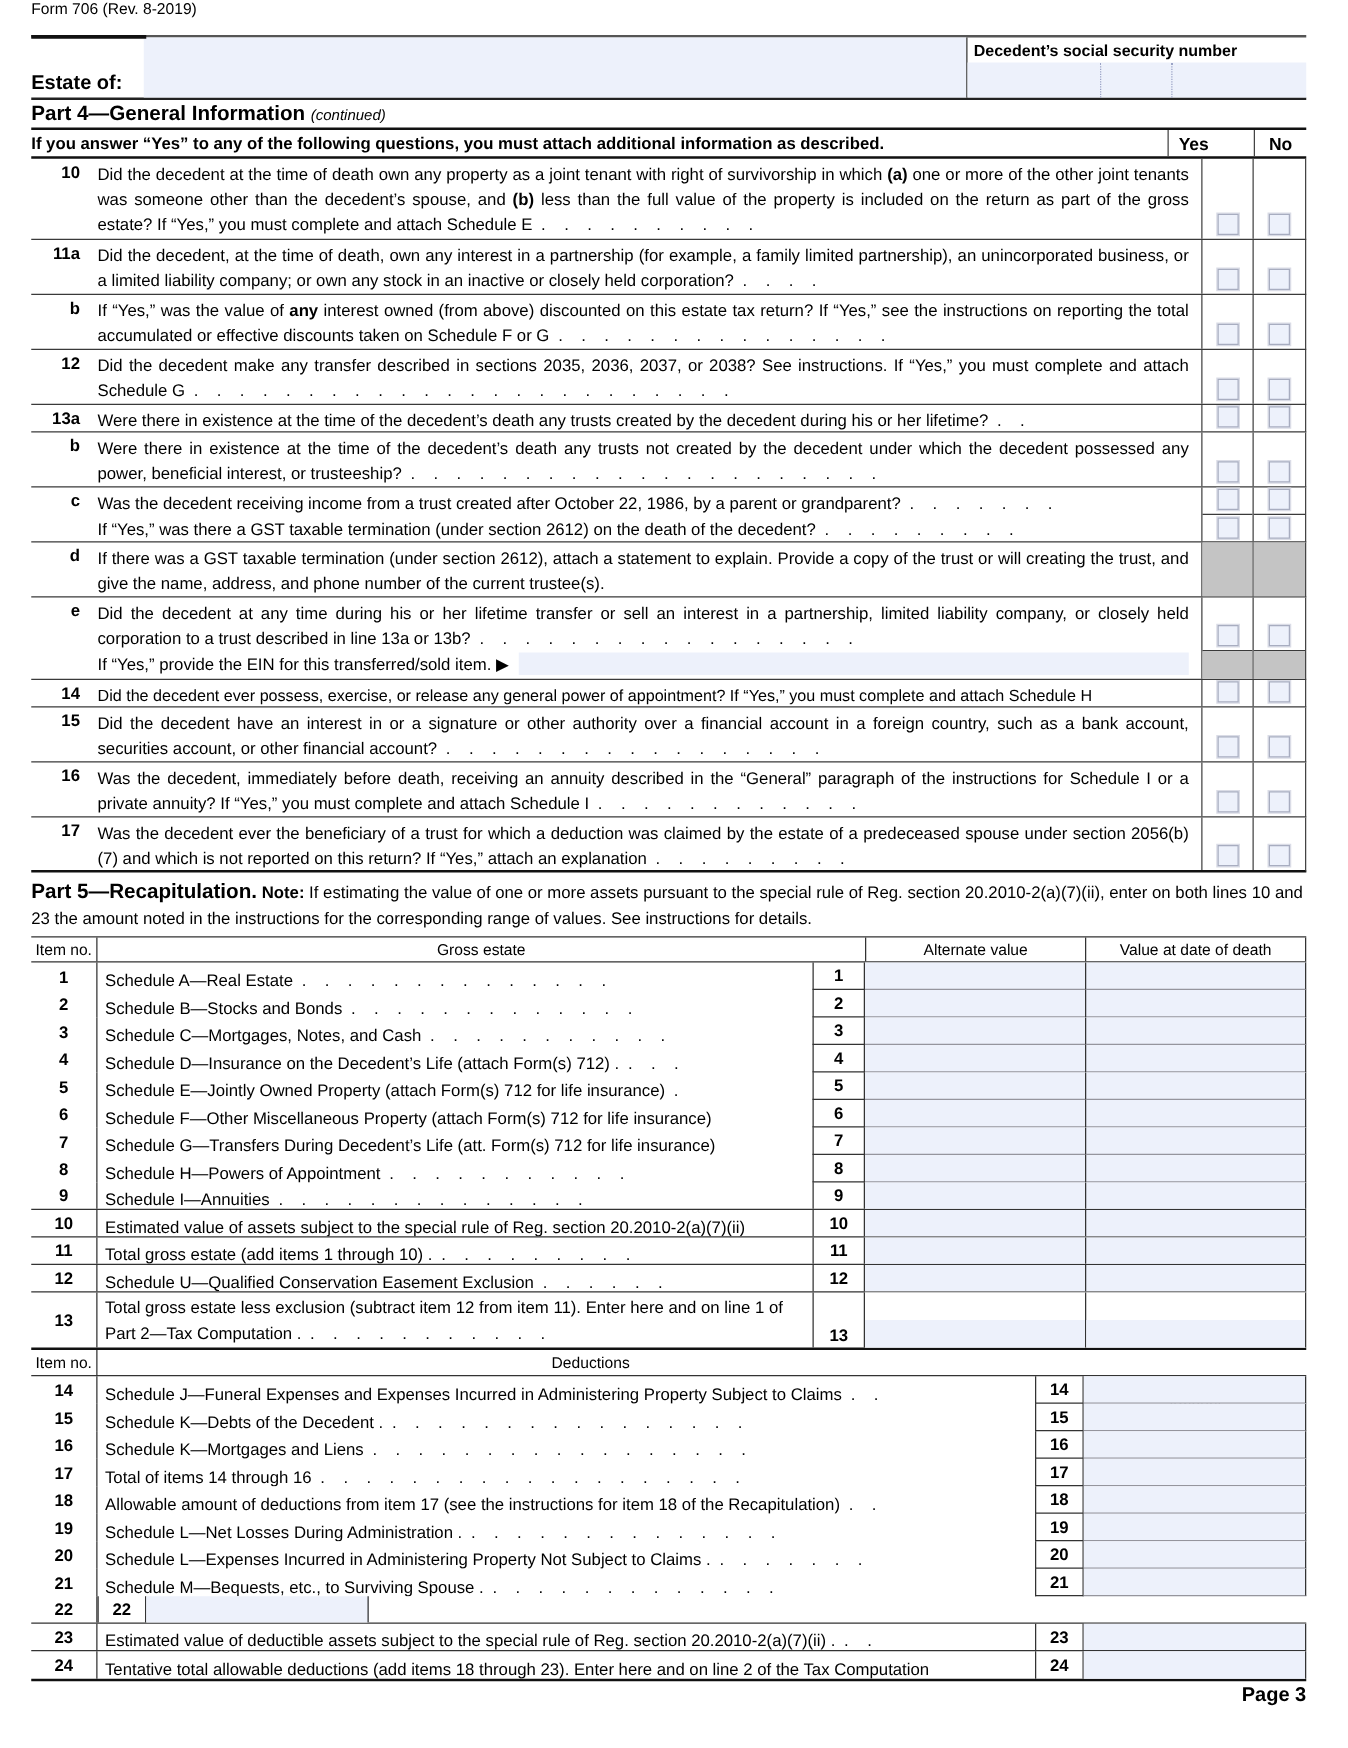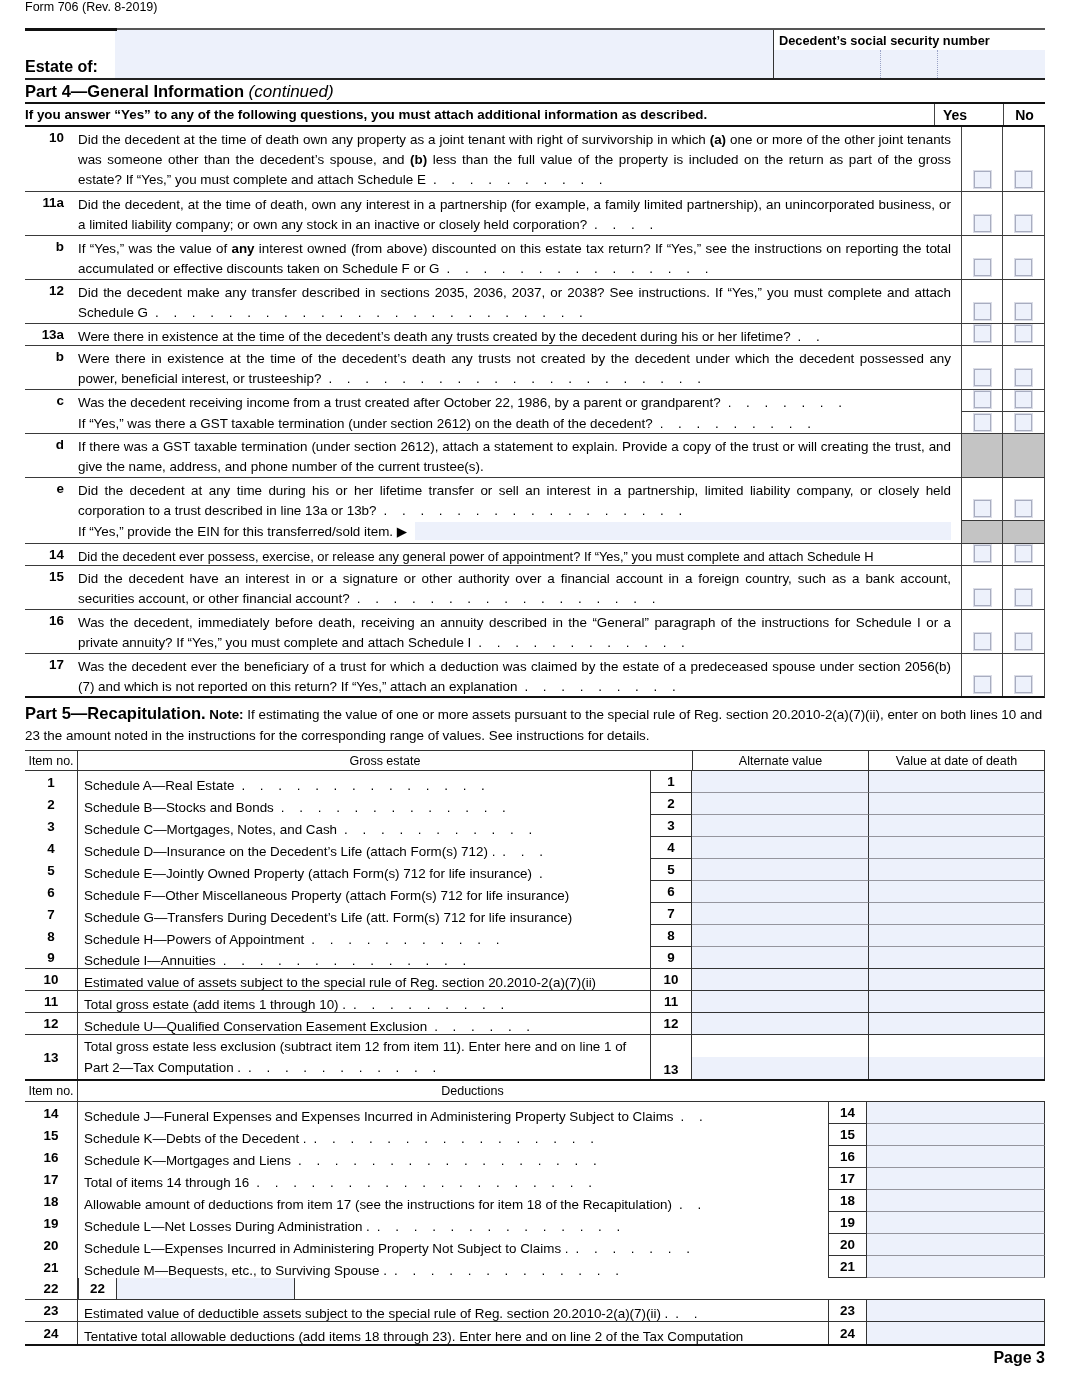--- a/index.html
+++ b/index.html
@@ -18,21 +18,21 @@
   .ssn-box { width:272px; border-left:1.5px solid #333; display:flex; flex-direction:column; }
   .ssn-label { font-size:12.8px; font-weight:bold; padding:3px 0 2px 5px; white-space:nowrap; }
   .ssn-field { flex:1; background:#edf1fb; display:flex; }
   .ssn-seg1 { width:107px; border-right:1.5px dotted #9aa3c6; }
   .ssn-seg2 { width:57px; border-right:1.5px dotted #9aa3c6; }
   .ssn-seg3 { flex:1; }
 
   
   .part-title { padding:2px 0 1px 0; border-bottom:2.5px solid #111; height:24px; }
   .part-title .pt { font-weight:bold; font-size:16.5px;text-align:center; }
-  .part-title .cont { font-style:italic; font-size:17px; }
+  .part-title .cont { font-style:italic; font-size:12px; }
 
   
   .instr-row { display:flex; border-bottom:2.5px solid #111; align-items:stretch;gap:28px; }
   .instr-text { flex:1; font-weight:bold; font-size:13.4px; padding:3px 4px 3px 0; }
   .yn-head { width:41px; border-left:1.5px solid #444; font-weight:bold; font-size:14px;
              display:flex; align-items:center; justify-content:center; }
   .yn-head.no { width:42px; }
 
   .qrow { display:flex; border-bottom:1.5px solid #3a3a3a; align-items:stretch; border-right:1.5px solid #444; }
   .qrow.last { border-bottom:2px solid #111; }

